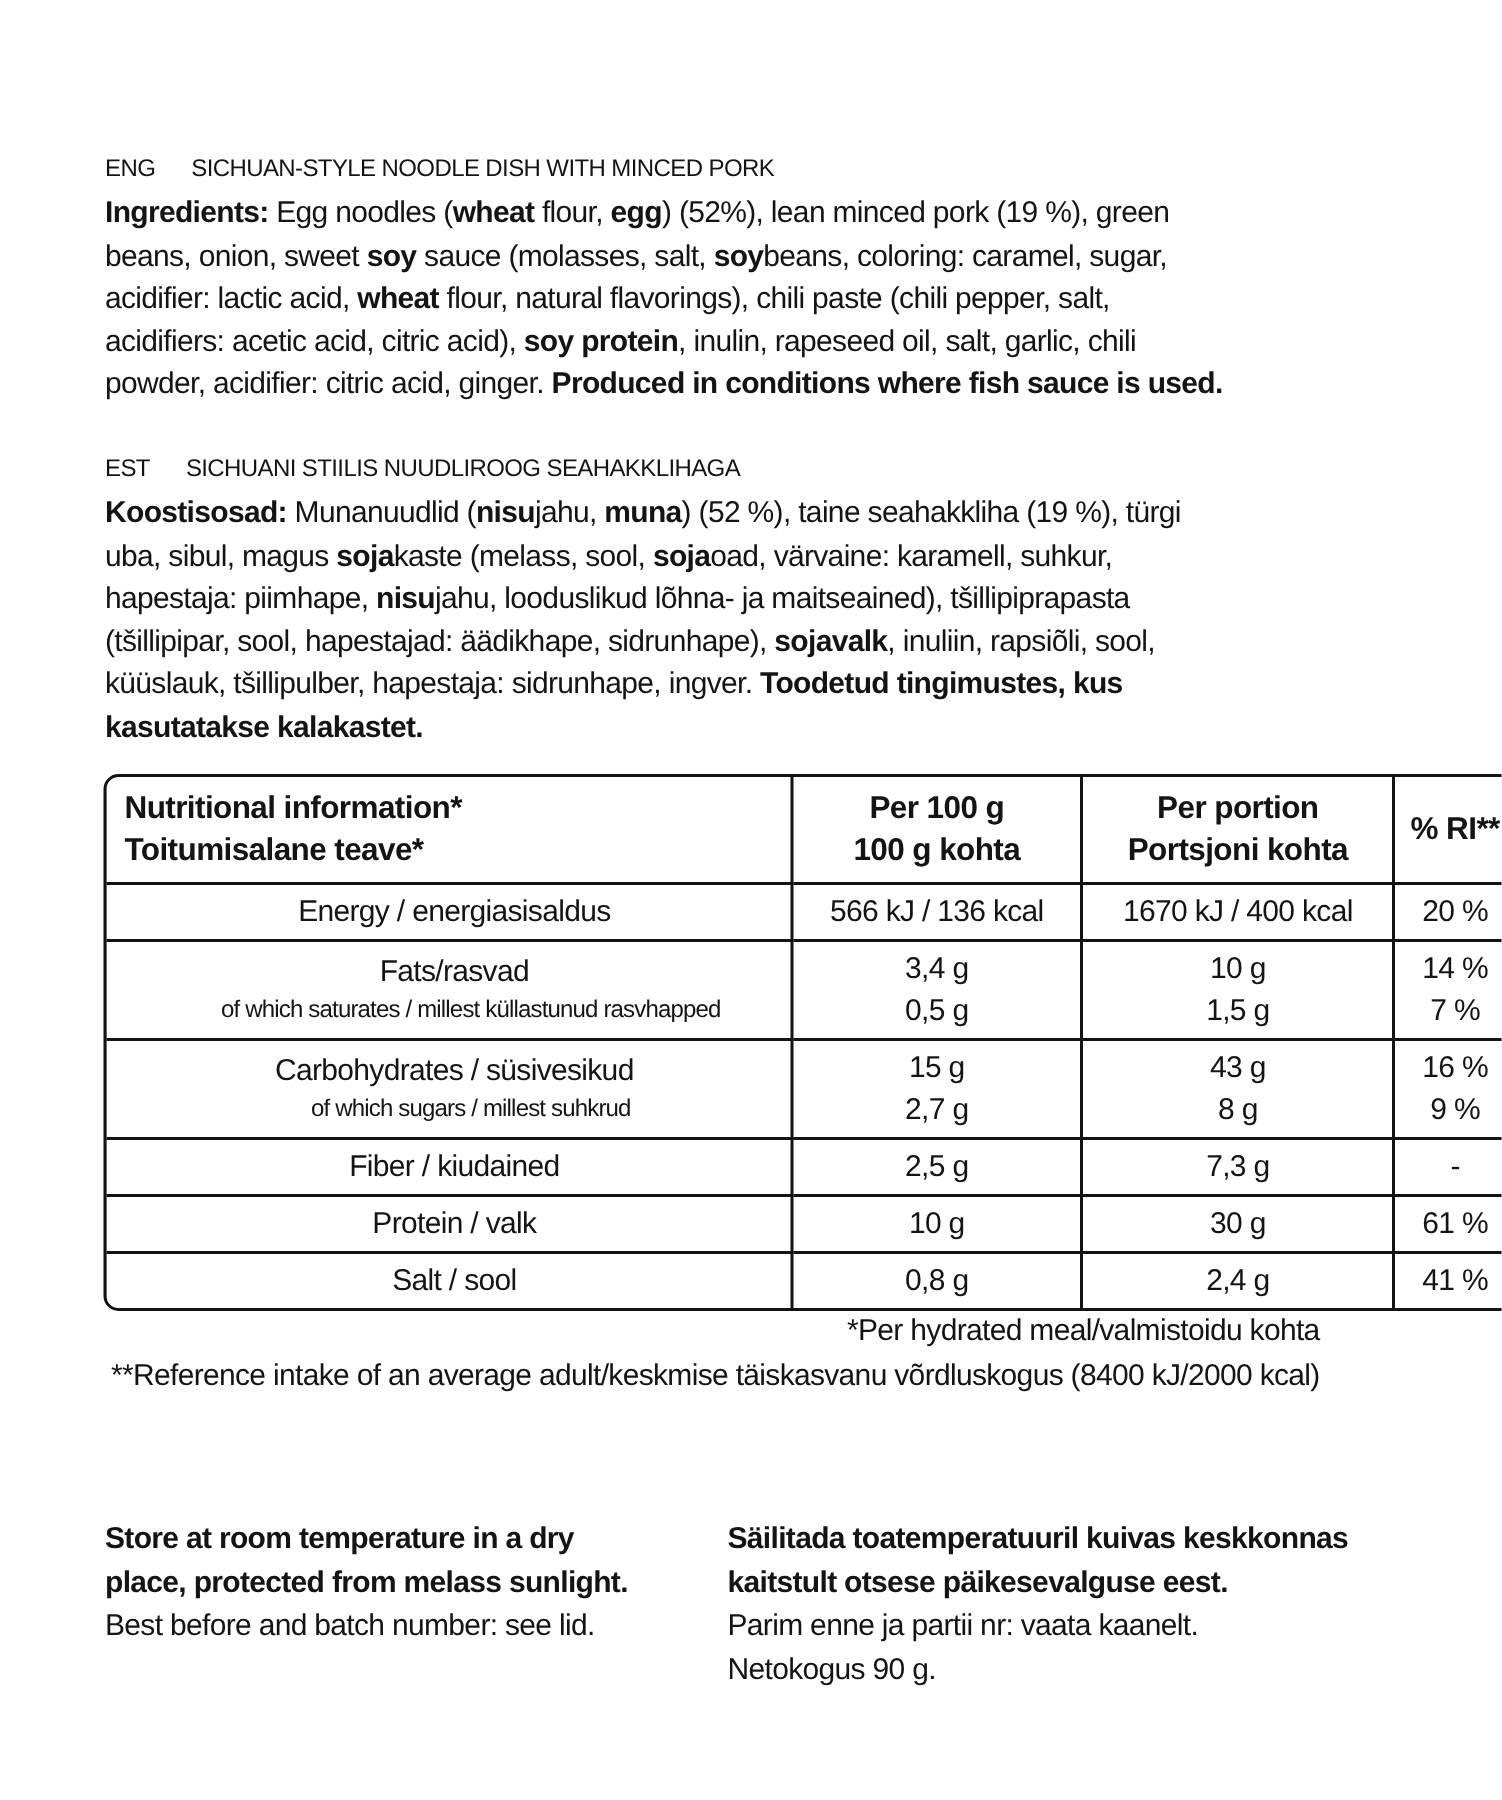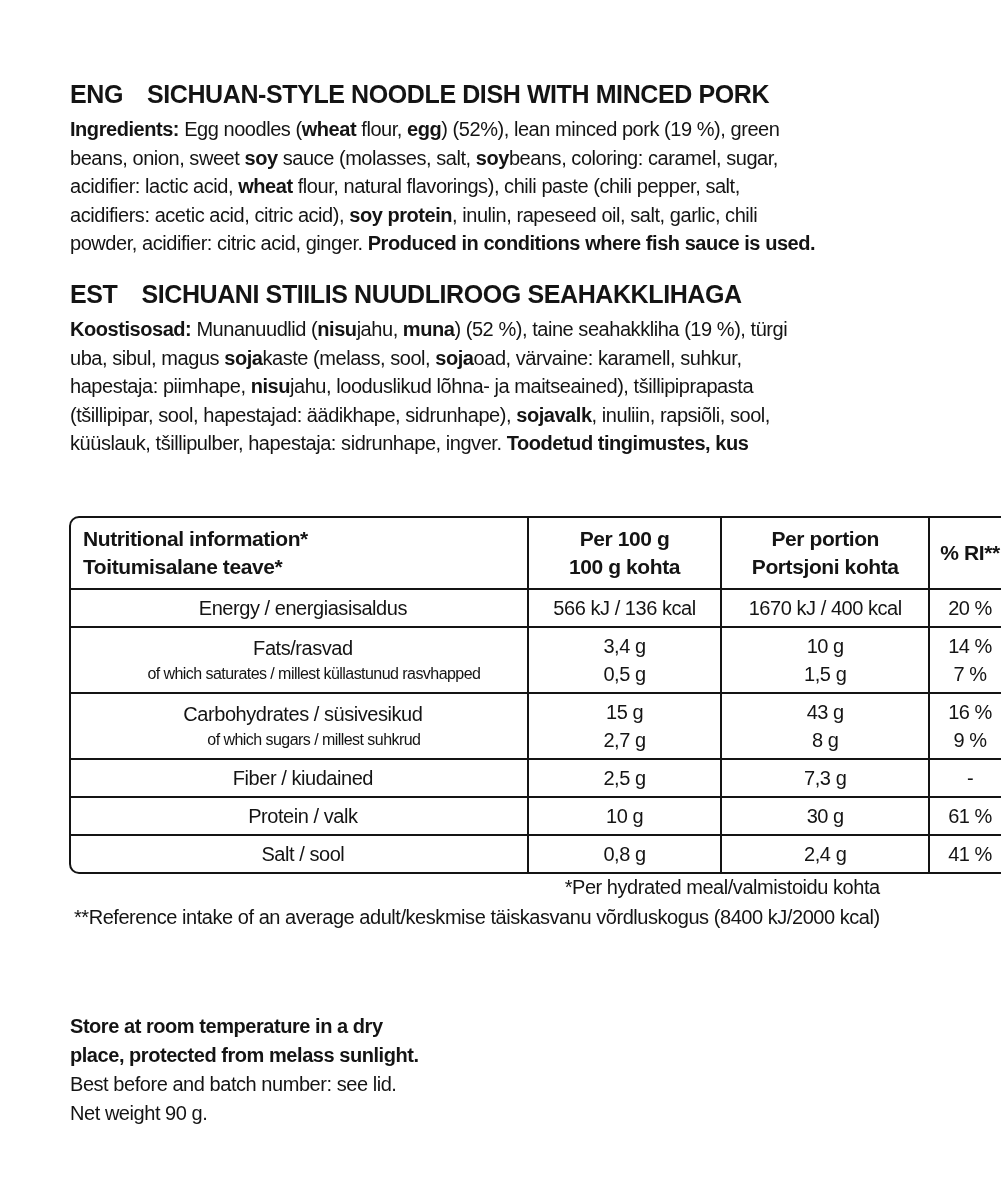--- a/index.html
+++ b/index.html
@@ -4,21 +4,21 @@
 <style>
   html,body { margin:0; padding:0; }
   body {
     width:1001px; height:1200px; background:#ffffff;
     font-family:"Liberation Sans", sans-serif; color:#141414;
     position:relative; overflow:hidden;
   }
   .page { position:absolute; inset:0; }
 
   
-  .heading { font-size:25px; font-weight:bold; letter-spacing:-0.4px; white-space:nowrap; }
+  .heading { font-size:16px; font-weight:normal; letter-spacing:-0.4px; white-space:nowrap;margin-top:24px; }
   .heading .lang { display:inline-block; margin-right:24px; }
 
   
   .para { margin-top:6px; font-size:20px; line-height:28.6px; letter-spacing:-0.45px; }
   .tline { white-space:nowrap; }
   .b { font-weight:bold; }
 
   .eng-block { position:absolute; left:70px; top:80px; }
   .est-block { position:absolute; left:70px; top:280px; }
 
@@ -70,20 +70,21 @@
   <section class="est-block">
     <div class="heading">
       <span class="lang">EST</span><span>SICHUANI STIILIS NUUDLIROOG SEAHAKKLIHAGA</span>
     </div>
     <div class="para">
         <div class="tline"><span class="b">Koostisosad:</span><span> Munanuudlid (</span><span class="b">nisu</span><span>jahu, </span><span class="b">muna</span><span>) (52 %), taine seahakkliha (19 %), türgi</span></div>
         <div class="tline"><span>uba, sibul, magus </span><span class="b">soja</span><span>kaste (melass, sool, </span><span class="b">soja</span><span>oad, värvaine: karamell, suhkur,</span></div>
         <div class="tline"><span>hapestaja: piimhape, </span><span class="b">nisu</span><span>jahu, looduslikud lõhna- ja maitseained), tšillipiprapasta</span></div>
         <div class="tline"><span>(tšillipipar, sool, hapestajad: äädikhape, sidrunhape), </span><span class="b">sojavalk</span><span>, inuliin, rapsiõli, sool,</span></div>
         <div class="tline"><span>küüslauk, tšillipulber, hapestaja: sidrunhape, ingver. </span><span class="b">Toodetud tingimustes, kus</span></div>
+        <div class="tline"><span class="b">kasutatakse kalakastet.</span></div>
       </div>
   </section>
 
   <div class="tblwrap">
     <table>
       <colgroup>
           <col class="c1">
           <col class="c2">
           <col class="c3">
           <col class="c4">
@@ -206,16 +207,21 @@
 
   <div class="footnotes">
     <div>*Per hydrated meal/valmistoidu kohta</div>
     <div>**Reference intake of an average adult/keskmise täiskasvanu võrdluskogus (8400 kJ/2000 kcal)</div>
   </div>
 
   <div class="storage-left">
       <div class="tline"><span class="b">Store at room temperature in a dry</span></div>
       <div class="tline"><span class="b">place, protected from melass sunlight.</span></div>
       <div class="tline"><span>Best before and batch number: see lid.</span></div>
-      <div class="tline"><span>Net weight 90 g.</span></div>
+    </div>
+  <div class="storage-right">
+      <div class="tline"><span class="b">Säilitada toatemperatuuril kuivas keskkonnas</span></div>
+      <div class="tline"><span class="b">kaitstult otsese päikesevalguse eest.</span></div>
+      <div class="tline"><span>Parim enne ja partii nr: vaata kaanelt.</span></div>
+      <div class="tline"><span>Netokogus 90 g.</span></div>
     </div>
 
 </div>
 
 </body></html>

